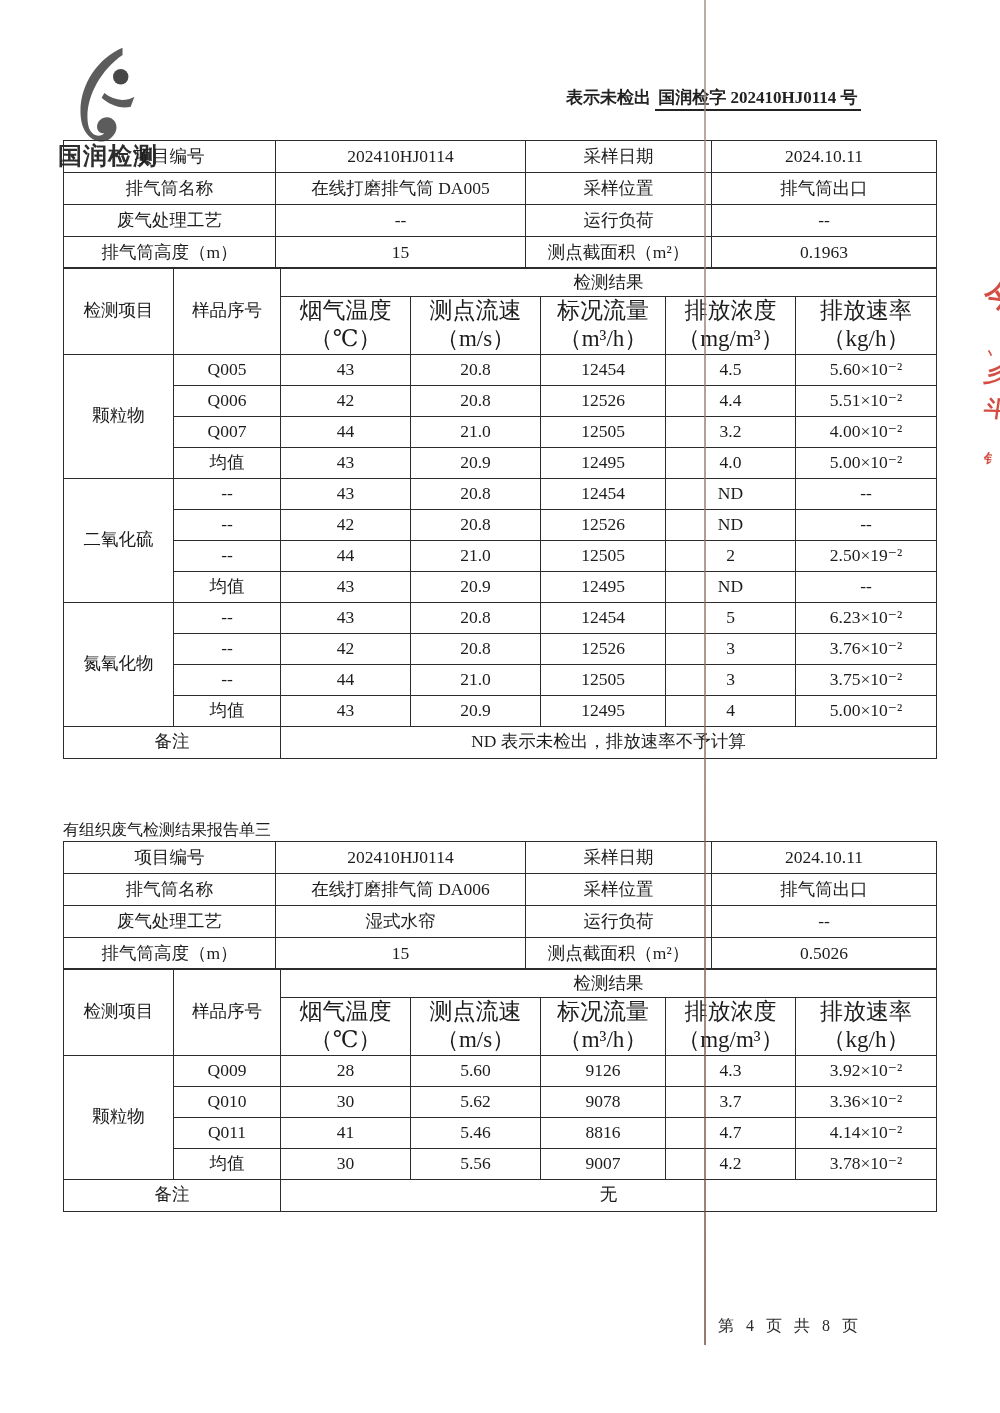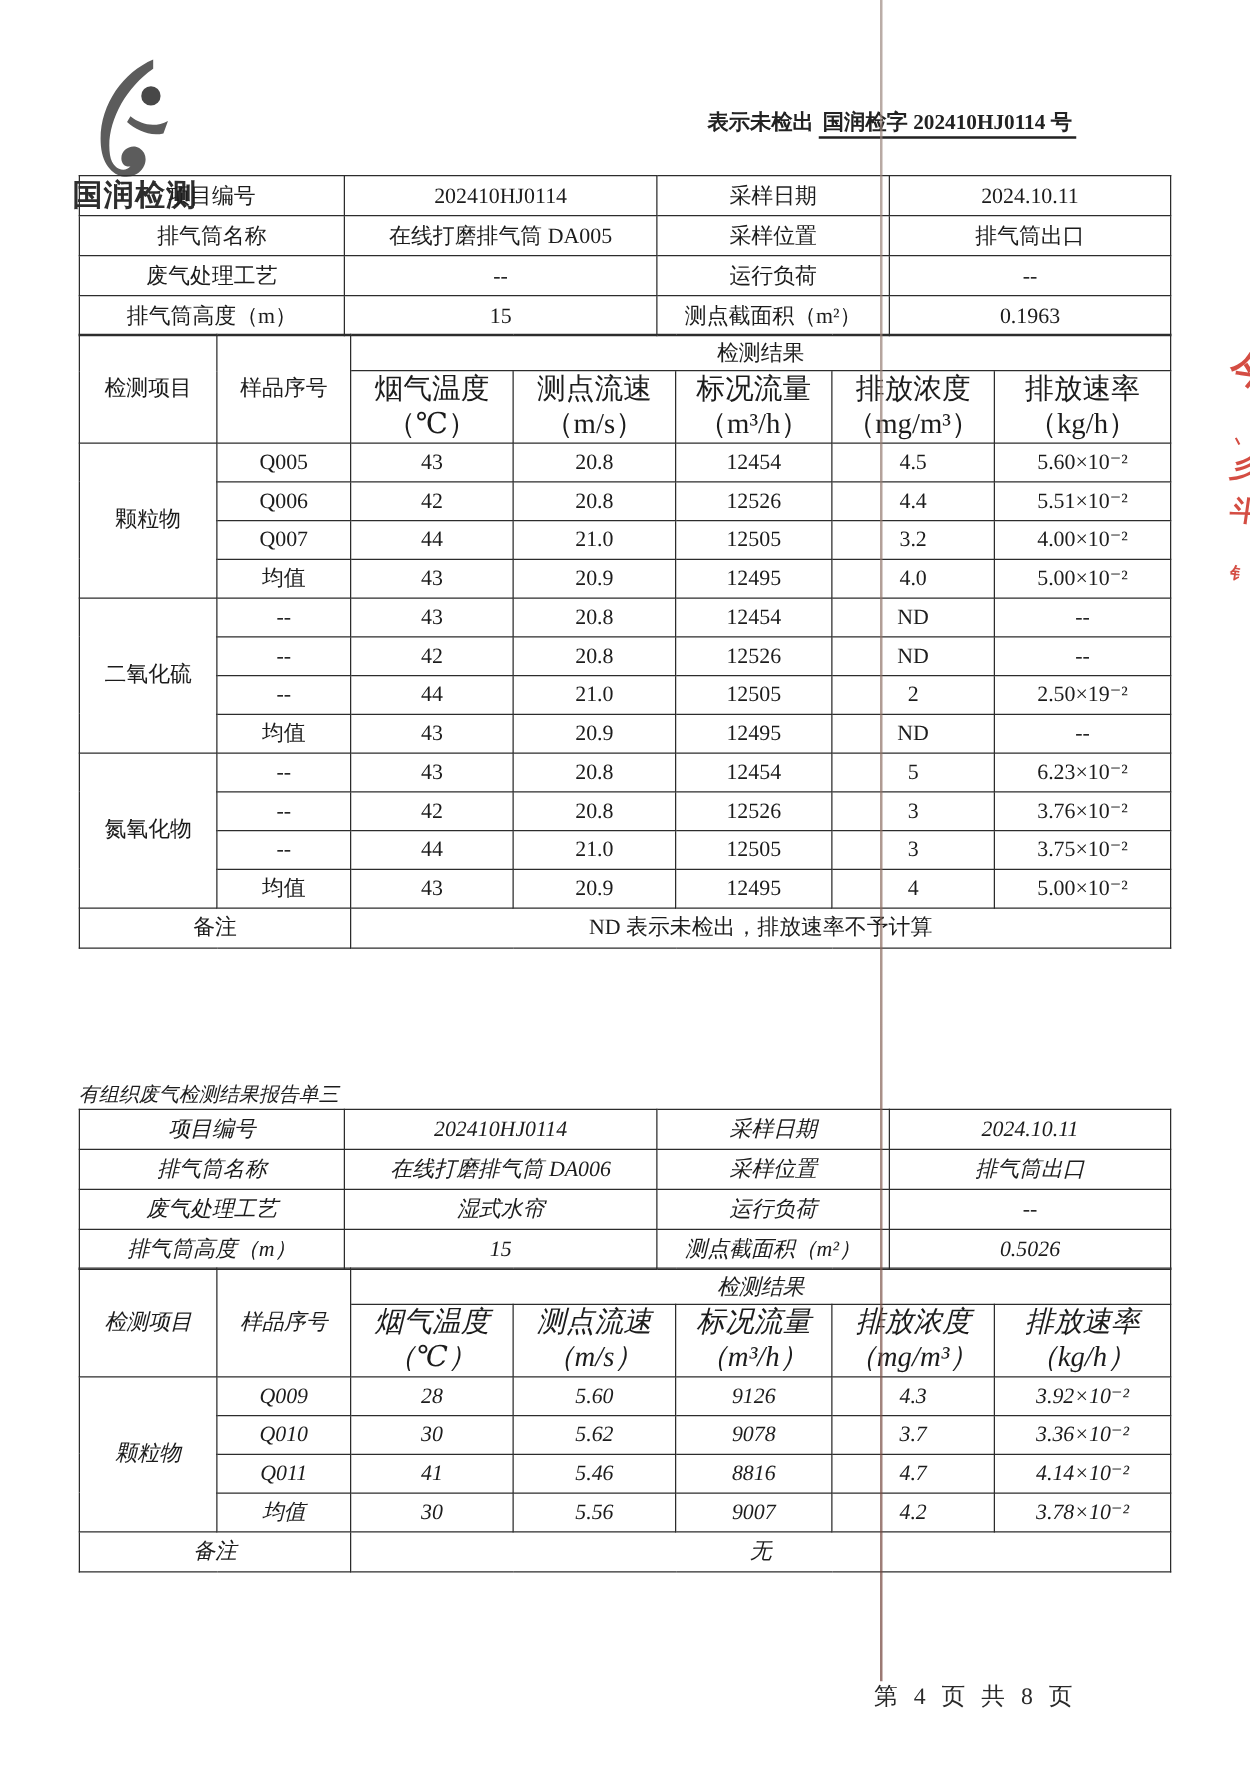--- a/index.html
+++ b/index.html
@@ -10,34 +10,34 @@
   .page{position:absolute;inset:0;}
   
   .logo{position:absolute;left:50px;top:44px;width:116px;text-align:center;}
   .logo svg{display:block;margin:0 auto;}
   .logo-text{font-weight:bold;font-size:24px;letter-spacing:1px;color:#2d2d2d;margin-top:-4px;}
   .report-no{position:absolute;top:86px;left:566px;font-size:17px;font-weight:bold;color:#222;white-space:nowrap;}
   .report-no .u{border-bottom:2px solid #222;padding:0 3px 2px 3px;font-weight:bold;}
   
   .report{position:absolute;left:63px;width:873px;}
   .r0{top:140px;}
-  .r1{top:866px;font-style:italic;}
+  .r1{top:820px;}
   table{border-collapse:collapse;width:873px;table-layout:fixed;}
   td,th{border:1.6px solid #2c2c2c;text-align:center;vertical-align:middle;
         font-weight:normal;font-size:17.5px;padding:0 2px;line-height:1.22;overflow:hidden;}
   .info td{height:31px;}
   .res{margin-top:-1.6px;}
   .res tr.gr th{height:28px;}
   .res tr.sh th{height:50px;}
   .res td{height:30px;}
   .res tr.rm td{height:31px;}
   .unit{display:block;font-size:23px;}
   
   .footer{position:absolute;top:1316px;left:0;width:862px;text-align:right;
-          font-size:19px;letter-spacing:4px;color:#2a2a2a;margin-top:28px;}
+          font-size:16px;letter-spacing:4px;color:#2a2a2a;}
   
   .fold-line{position:absolute;left:704px;top:0;width:1.6px;height:1345px;
              background:linear-gradient(#9d8a82 0%,#8a6a5e 55%,#703f37 100%);
              opacity:.7;pointer-events:none;}
   .seals{position:absolute;left:978px;top:272px;width:22px;height:210px;overflow:hidden;
          color:#d03a2f;pointer-events:none;}
   .seals span{position:absolute;left:6px;font-weight:bold;transform:rotate(8deg);opacity:.9;
               font-family:"DejaVu Serif",serif;}
   .seals .s0{top:4px;font-size:30px;}
   .seals .s1{top:74px;font-size:13px;}

